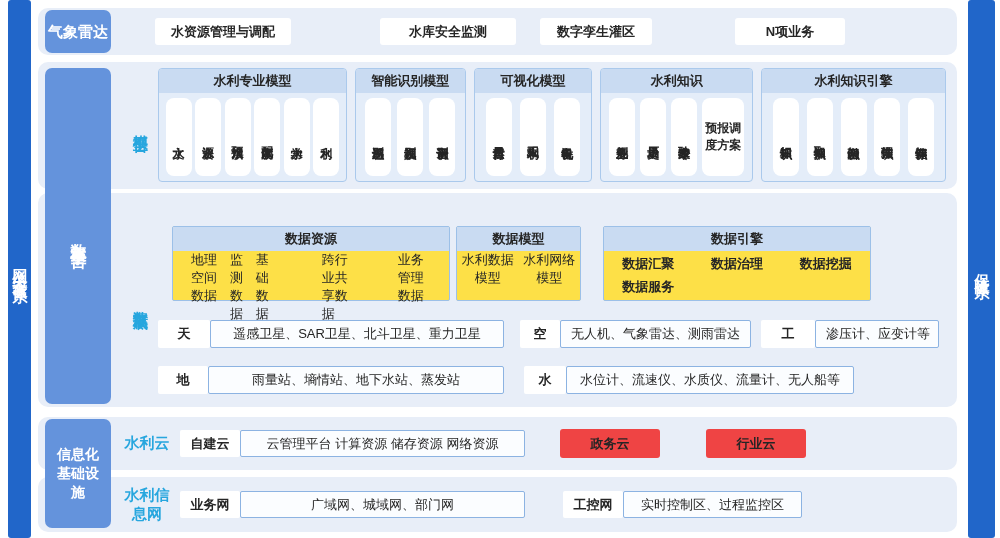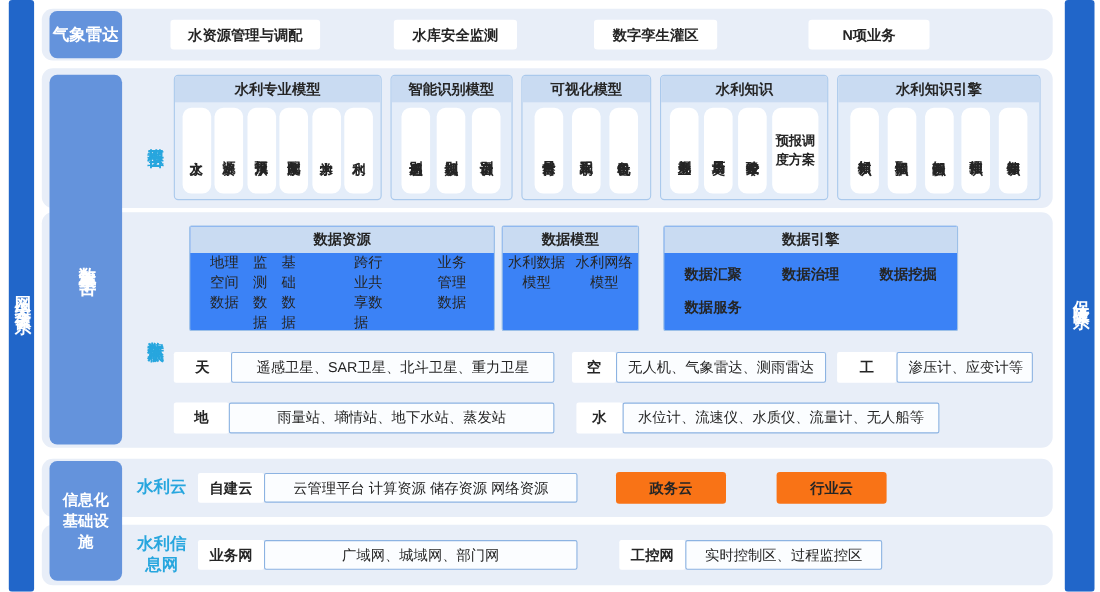--- a/index.html
+++ b/index.html
@@ -30,21 +30,21 @@
   }
   #box-business{top:10px;height:43px;font-size:15px;line-height:1.3}
   #box-twin{top:68px;height:336px;font-size:16px;letter-spacing:2px}
   #box-infra{top:419px;height:109px;font-size:14px;line-height:1.35;padding:0 9px}
 
   .white-pill{
     position:absolute;top:10px;height:27px;background:#fff;border-radius:3px;
     display:flex;align-items:center;justify-content:center;font-size:13px;font-weight:600;
   }
   #biz-item-0{left:117px;width:136px}
-  #biz-item-1{left:320px;width:112px}
+  #biz-item-1{left:342px;width:136px}
   #biz-item-2{left:502px;width:112px}
   #biz-item-3{left:697px;width:110px}
 
   .section-inner{position:absolute;display:flex}
   #models-inner{left:84px;top:6px;right:11px;bottom:7px}
   #data-inner{left:84px;top:10px;right:12px;bottom:8px}
 
   .label-col{width:36px;display:flex;align-items:center;justify-content:center;flex:none}
   .cyan{color:#27a6de;font-weight:bold}
   .label-col .vtext{font-size:15px;letter-spacing:1px}
@@ -64,21 +64,21 @@
   .vcard.wide{
     writing-mode:horizontal-tb;width:42px;height:78px;line-height:1.4;display:flex;
     align-items:center;justify-content:center;word-break:break-all;padding:0 0;box-sizing:border-box;font-family:Liberation Serif, serif;
   }
   #grp-0{flex:192 0 0}#grp-1{flex:112 0 0}#grp-2{flex:120 0 0}#grp-3{flex:155 0 0}#grp-4{flex:188 0 0}
 
   .data-content{flex:1;display:flex;flex-direction:column}
   .dgroups-row{display:flex;height:96px;margin-top:2px}
   .dgroup{
     display:flex;flex-direction:column;border:1px solid #9cc0e8;border-radius:2px;
-    background:#3b82f6;box-sizing:border-box;
+    background:#fde047;box-sizing:border-box;margin-top:21px;
   }
   #dgrp-resource{width:278px;margin-left:14px}
   #dgrp-model{width:125px;margin-left:6px}
   #dgrp-engine{width:268px;margin-left:22px}
   .dg-bd{flex:1;display:flex;flex-direction:row;justify-content:flex-start;font-size:13px;font-weight:400}
   .dr-row1{display:flex;justify-content:space-between;padding:0 18px}
   .dr-row2{display:flex;gap:42px;padding:0 22px}
   .dm-item{text-align:center}
   .de-grid{flex:1;display:grid;grid-template-columns:1fr 1fr 1fr;align-content:space-evenly;
     justify-items:center;font-size:13px;font-weight:600}
@@ -91,21 +91,21 @@
   .slist{border:1px solid #8cb3e2;background:#fbfdff;height:28px;line-height:26px;
     text-align:center;font-size:13px;box-sizing:border-box;border-radius:2px;
     padding:0 10px;flex:none;white-space:nowrap;overflow:hidden}
 
   .infra-inner{position:absolute;left:84px;top:0;right:12px;bottom:0;display:flex;align-items:center}
   .infra-label{width:50px;text-align:center;font-size:15px;line-height:1.25;flex:none;word-break:break-all}
   .itag{background:#fff;height:27px;line-height:27px;text-align:center;font-size:13px;
     font-weight:600;border-radius:2px;flex:none}
   .ilist{border:1px solid #8cb3e2;background:#fbfdff;height:27px;line-height:25px;
     text-align:center;font-size:13px;box-sizing:border-box;border-radius:2px;flex:none;white-space:nowrap}
-  .cloud-pill{background:#f97316;height:29px;line-height:29px;text-align:center;font-size:13px;
+  .cloud-pill{background:#ef4444;height:29px;line-height:29px;text-align:center;font-size:13px;
     font-weight:600;border-radius:3px;flex:none}
 </style>
 </head>
 <body>
 
 <div id="left-bar" class="sidebar">
   <span class="vtext">网络安全体系</span>
 </div>
 <div id="right-bar" class="sidebar">
   <span class="vtext">保障体系</span>

